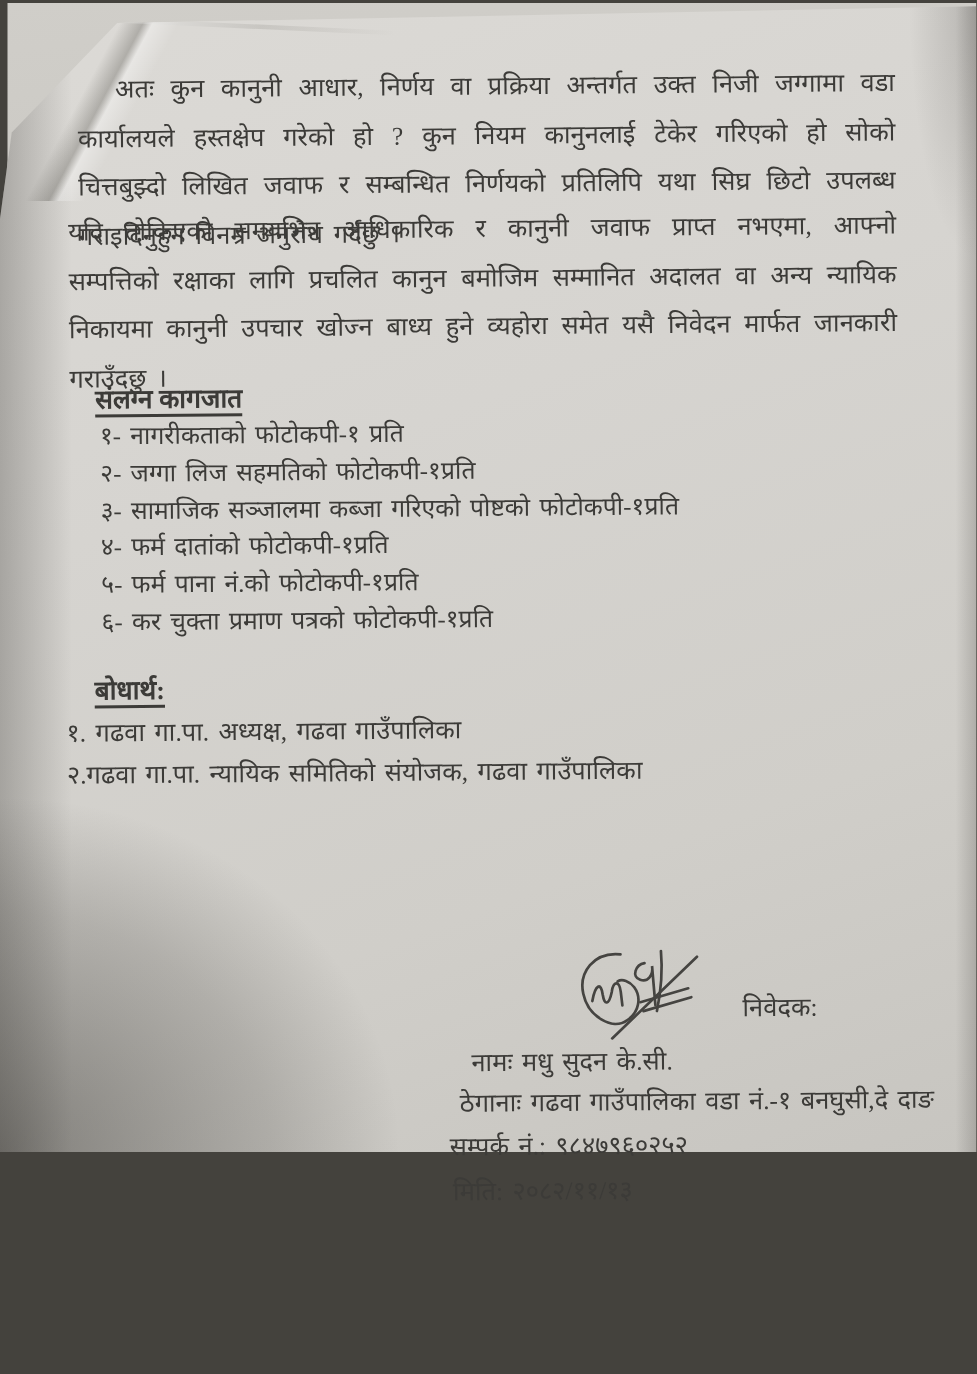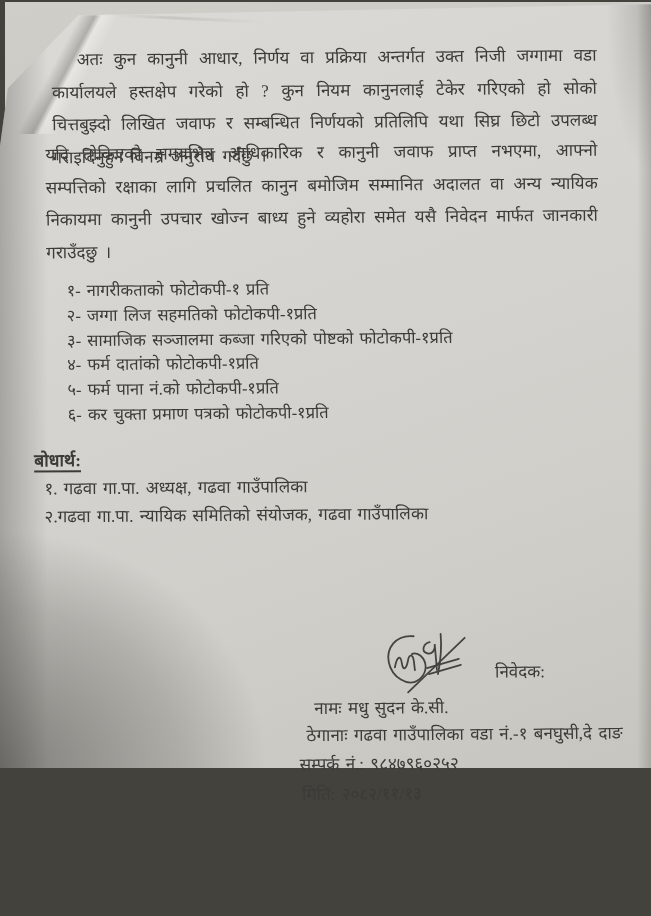--- a/index.html
+++ b/index.html
@@ -66,21 +66,21 @@
   }
   #para-1{left:55px;top:42px;width:545px;text-indent:25px;}
   #para-2{left:48px;top:137px;width:552px;}
   .section-heading{
     font-size:17.5px;font-weight:700;
     text-decoration:underline;text-underline-offset:4px;text-decoration-thickness:1.5px;
     white-space:nowrap;
   }
   #attachments-heading{left:65px;top:251px;}
   #attachments-list{left:68px;top:277px;font-size:16.5px;line-height:24.8px;white-space:nowrap;word-spacing:2px;}
-  #cc-heading{left:34px;top:445px;}
+  #cc-heading{left:63px;top:445px;}
   #cc-list{left:44px;top:473px;font-size:17px;line-height:27.5px;white-space:nowrap;word-spacing:2px;}
   .list-item{display:block;}
 
   .signature-svg{left:382px;top:630px;width:86px;height:66px;}
   #applicant-label{left:493px;top:661px;font-size:17px;white-space:nowrap;}
   .info-line{font-size:17px;white-space:nowrap;word-spacing:2px;}
   #info-name{left:312px;top:696px;}
   #info-address{left:304px;top:723px;}
   #info-contact{left:297px;top:752px;}
   #info-date{left:299px;top:782px;}
@@ -100,20 +100,21 @@
     <div class="shade shade-right-top"></div>
     <div class="shade shade-bottom-left"></div>
   </div>
 
   <div class="content">
 
     <div class="abs para" id="para-1">अतः कुन कानुनी आधार, निर्णय वा प्रक्रिया अन्तर्गत उक्त निजी जग्गामा वडा कार्यालयले हस्तक्षेप गरेको हो ? कुन नियम कानुनलाई टेकेर गरिएको हो सोको चित्तबुझ्दो लिखित जवाफ र सम्बन्धित निर्णयको प्रतिलिपि यथा सिघ्र छिटो उपलब्ध गराइदिनुहुन विनम्र अनुरोध गर्दछु ।</div>
 
     <div class="abs para" id="para-2">यदि तोकिएको समयभित्र आधिकारिक र कानुनी जवाफ प्राप्त नभएमा, आफ्नो सम्पत्तिको रक्षाका लागि प्रचलित कानुन बमोजिम सम्मानित अदालत वा अन्य न्यायिक निकायमा कानुनी उपचार खोज्न बाध्य हुने व्यहोरा समेत यसै निवेदन मार्फत जानकारी गराउँदछु ।</div>
 
+    <div class="abs section-heading" id="attachments-heading">संलग्न कागजात</div>
 
     <div class="abs" id="attachments-list">
       <span class="list-item">१- नागरीकताको फोटोकपी-१ प्रति</span>
       <span class="list-item">२- जग्गा लिज सहमतिको फोटोकपी-१प्रति</span>
       <span class="list-item">३- सामाजिक सञ्जालमा कब्जा गरिएको पोष्टको फोटोकपी-१प्रति</span>
       <span class="list-item">४- फर्म दातांको फोटोकपी-१प्रति</span>
       <span class="list-item">५- फर्म पाना नं.को फोटोकपी-१प्रति</span>
       <span class="list-item">६- कर चुक्ता प्रमाण पत्रको फोटोकपी-१प्रति</span>
     </div>
 

